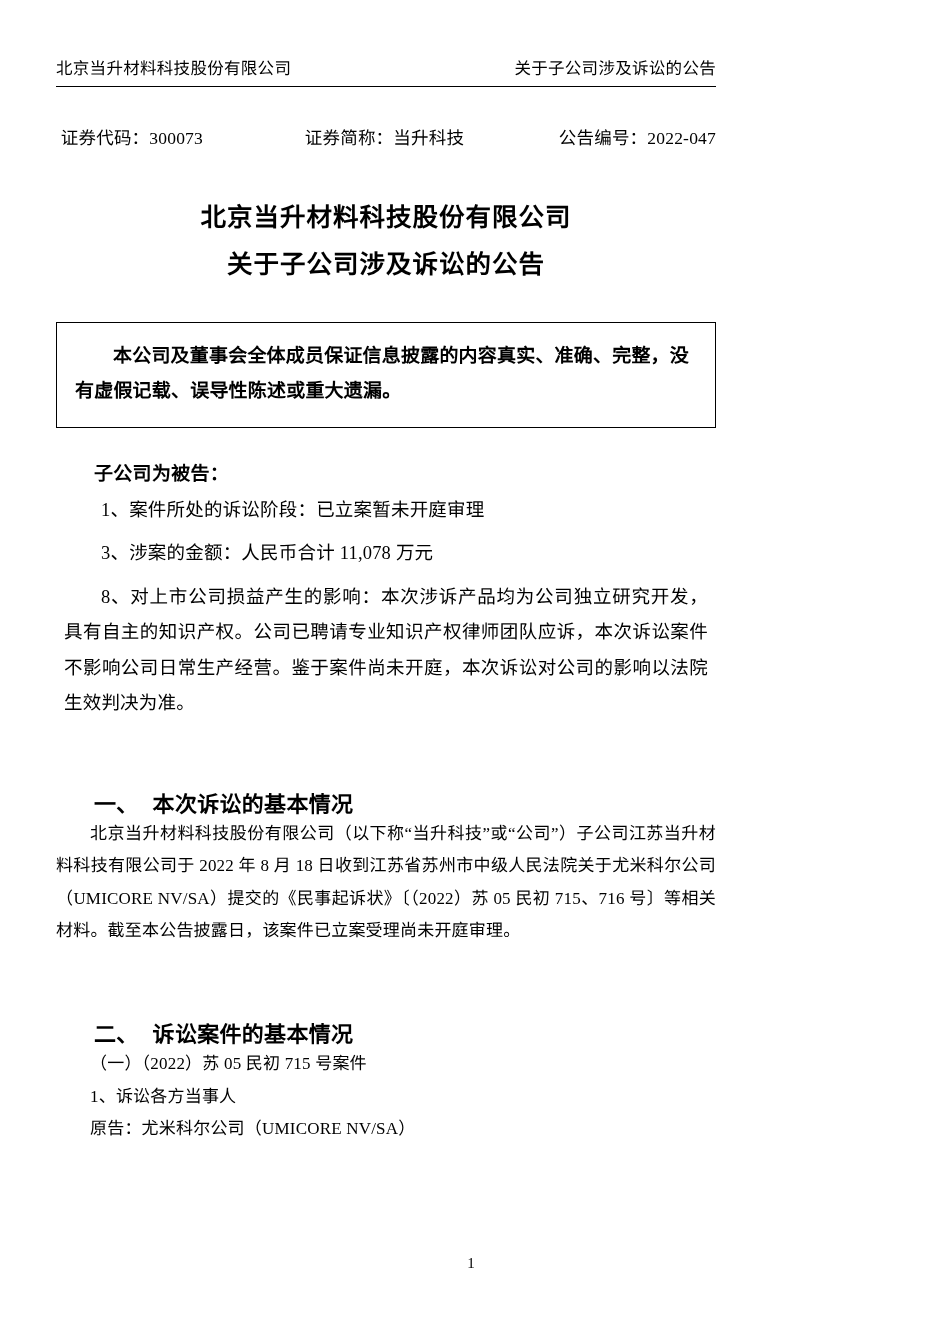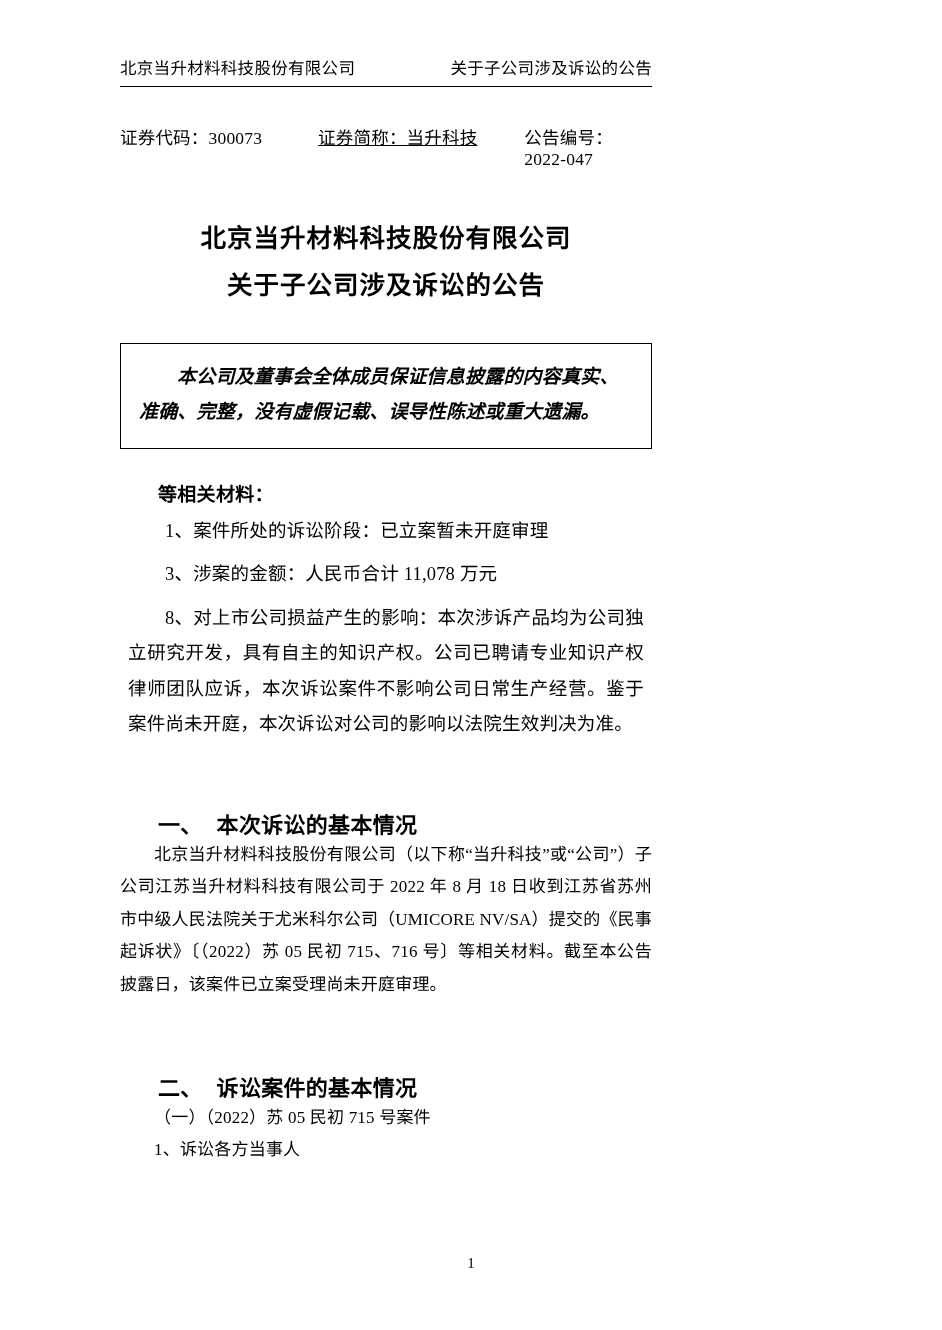--- a/index.html
+++ b/index.html
@@ -13,21 +13,21 @@
     font-family: "Liberation Serif", "DejaVu Serif", serif;
     color: #000000;
     position: relative;
     overflow: hidden;
   }
   .page {
     position: relative;
     width: 772px;
     height: 1330px;
     box-sizing: border-box;
-    padding: 0 120px;
+    padding: 0 56px;
   }
 
   
   .doc-header {
     padding-top: 55px;
     display: flex;
     justify-content: space-between;
     align-items: flex-end;
     font-size: 16.5px;
     letter-spacing: 0.3px;
@@ -41,21 +41,21 @@
 
   
   .code-line {
     margin-top: 37px;
     display: flex;
     font-size: 17.5px;
     letter-spacing: 0.2px;
     justify-content: flex-end;
   }
   .code-line .c1 { width: 244px; }
-  .code-line .c2 { width: 254px; text-decoration: underline; }
+  .code-line .c2 { width: 254px; }
   .code-line .c3 { }
 
   
   .title-block {
     margin-top: 45px;
     text-align: center;
     font-weight: bold;
     font-size: 25.5px;
     line-height: 1.85;
     letter-spacing: 1px;
@@ -63,21 +63,20 @@
 
   
   .statement-box {
     margin-top: 34px;
     border: 1.3px solid #000;
     padding: 16px 18px 18px 18px;
     font-weight: bold;
     font-size: 19px;
     line-height: 1.82;
     letter-spacing: 0.2px;
-    font-style: italic;
   }
   .statement-box p {
     margin: 0;
     text-indent: 2em;
   }
 
   
   .section-head {
     font-weight: bold;
     font-size: 19px;
@@ -140,36 +139,37 @@
 
   <div class="title-block">
     <div>北京当升材料科技股份有限公司</div>
     <div>关于子公司涉及诉讼的公告</div>
   </div>
 
   <div class="statement-box">
     <p>本公司及董事会全体成员保证信息披露的内容真实、准确、完整，没有虚假记载、误导性陈述或重大遗漏。</p>
   </div>
 
-  <div class="section-head">等相关材料：</div>
+  <div class="section-head">子公司为被告：</div>
 
   <div class="numbered-list">
     <p>1、案件所处的诉讼阶段：已立案暂未开庭审理</p>
     <p>3、涉案的金额：人民币合计 11,078 万元</p>
     <p>8、对上市公司损益产生的影响：本次涉诉产品均为公司独立研究开发，具有自主的知识产权。公司已聘请专业知识产权律师团队应诉，本次诉讼案件不影响公司日常生产经营。鉴于案件尚未开庭，本次诉讼对公司的影响以法院生效判决为准。</p>
   </div>
 
   <div class="gap-lg"></div>
 
   <div class="section-head"><span class="heading-num"><span class="num">一、</span><span>本次诉讼的基本情况</span></span></div>
 
   <p class="body">北京当升材料科技股份有限公司（以下称“当升科技”或“公司”）子公司江苏当升材料科技有限公司于 2022 年 8 月 18 日收到江苏省苏州市中级人民法院关于尤米科尔公司（UMICORE NV/SA）提交的《民事起诉状》〔（2022）苏 05 民初 715、716 号〕等相关材料。截至本公告披露日，该案件已立案受理尚未开庭审理。</p>
 
   <div class="gap-lg"></div>
 
   <div class="section-head tight"><span class="heading-num"><span class="num">二、</span><span>诉讼案件的基本情况</span></span></div>
 
   <p class="body">（一）（2022）苏 05 民初 715 号案件</p>
   <p class="body">1、诉讼各方当事人</p>
+  <p class="body">原告：尤米科尔公司（UMICORE NV/SA）</p>
 
   <div class="page-number">1</div>
 
 </div>
 
 </body></html>

